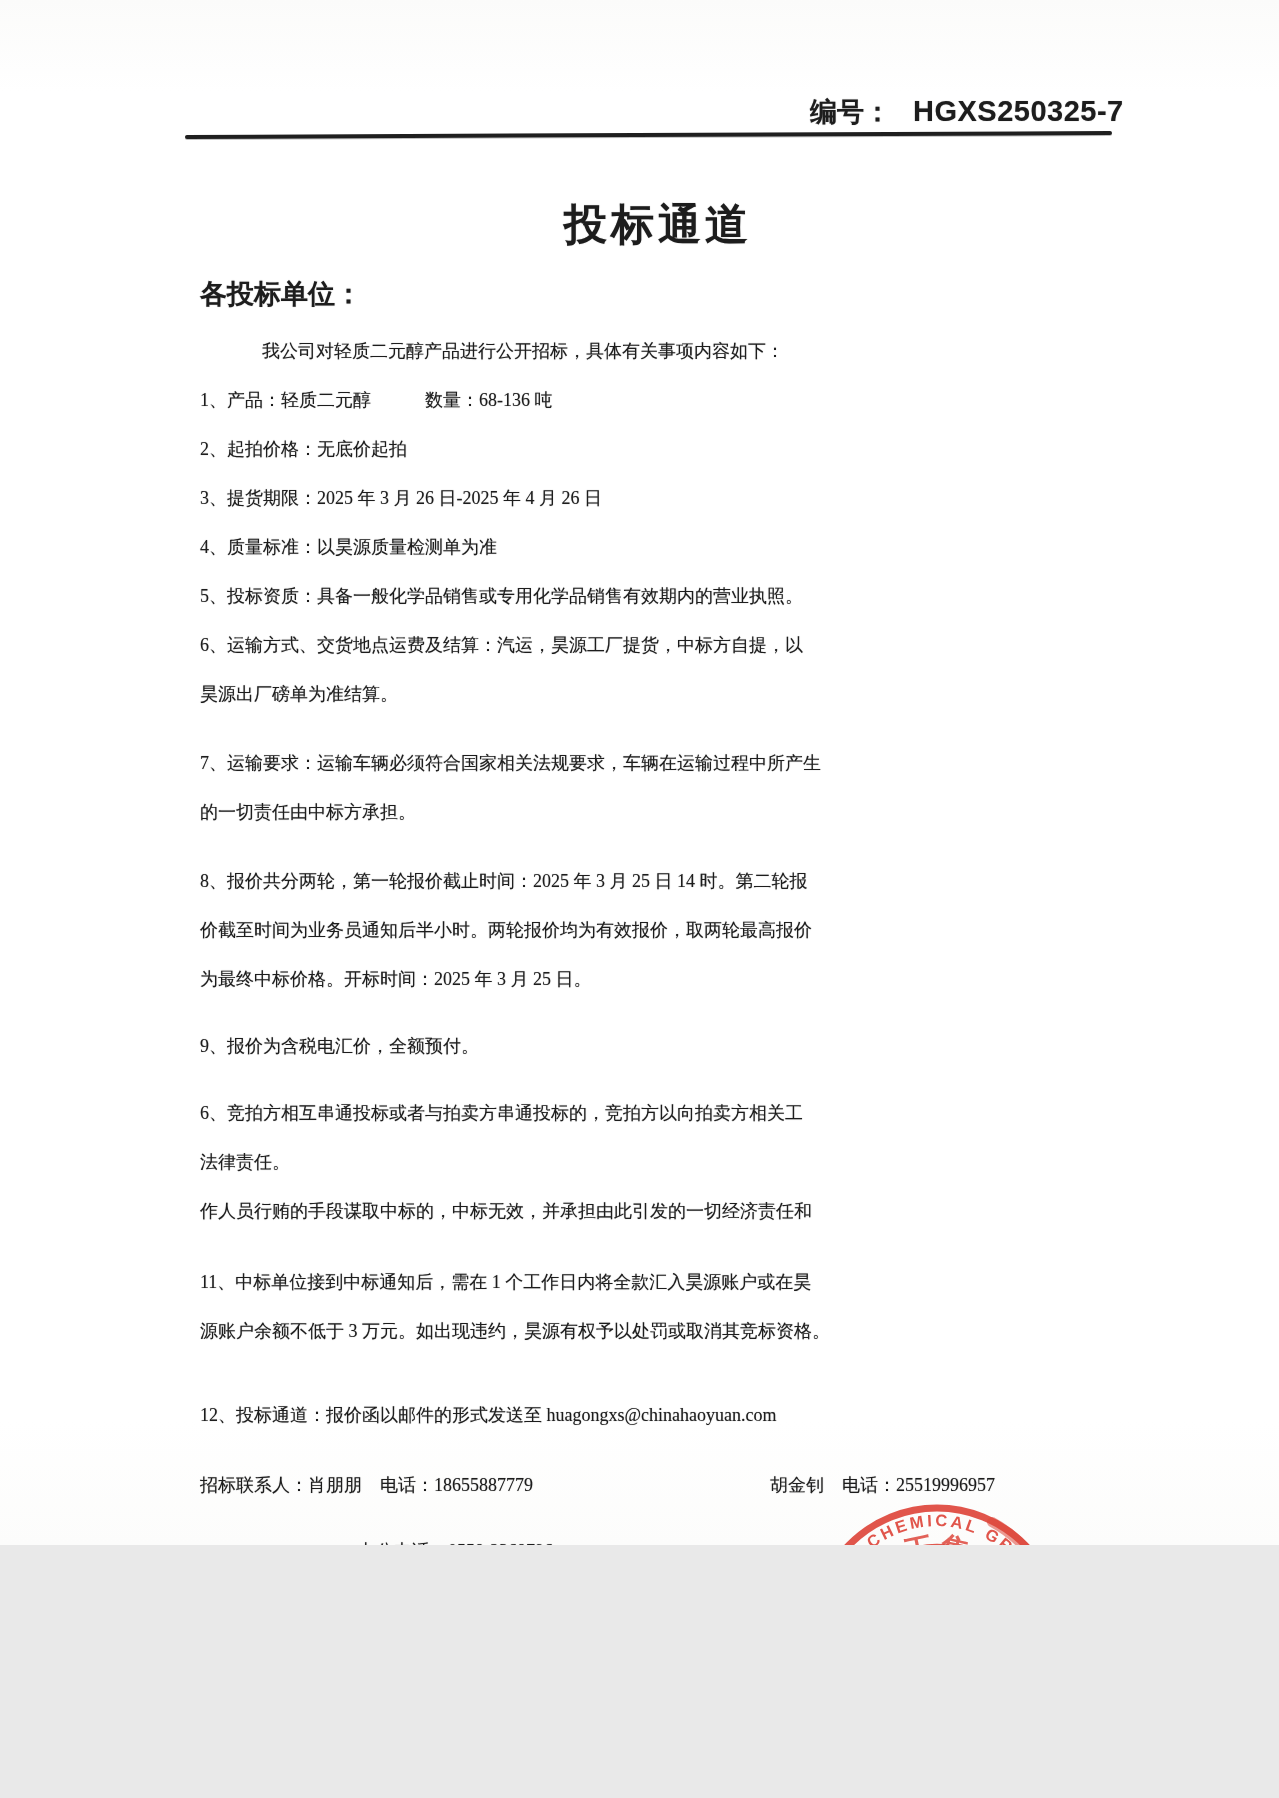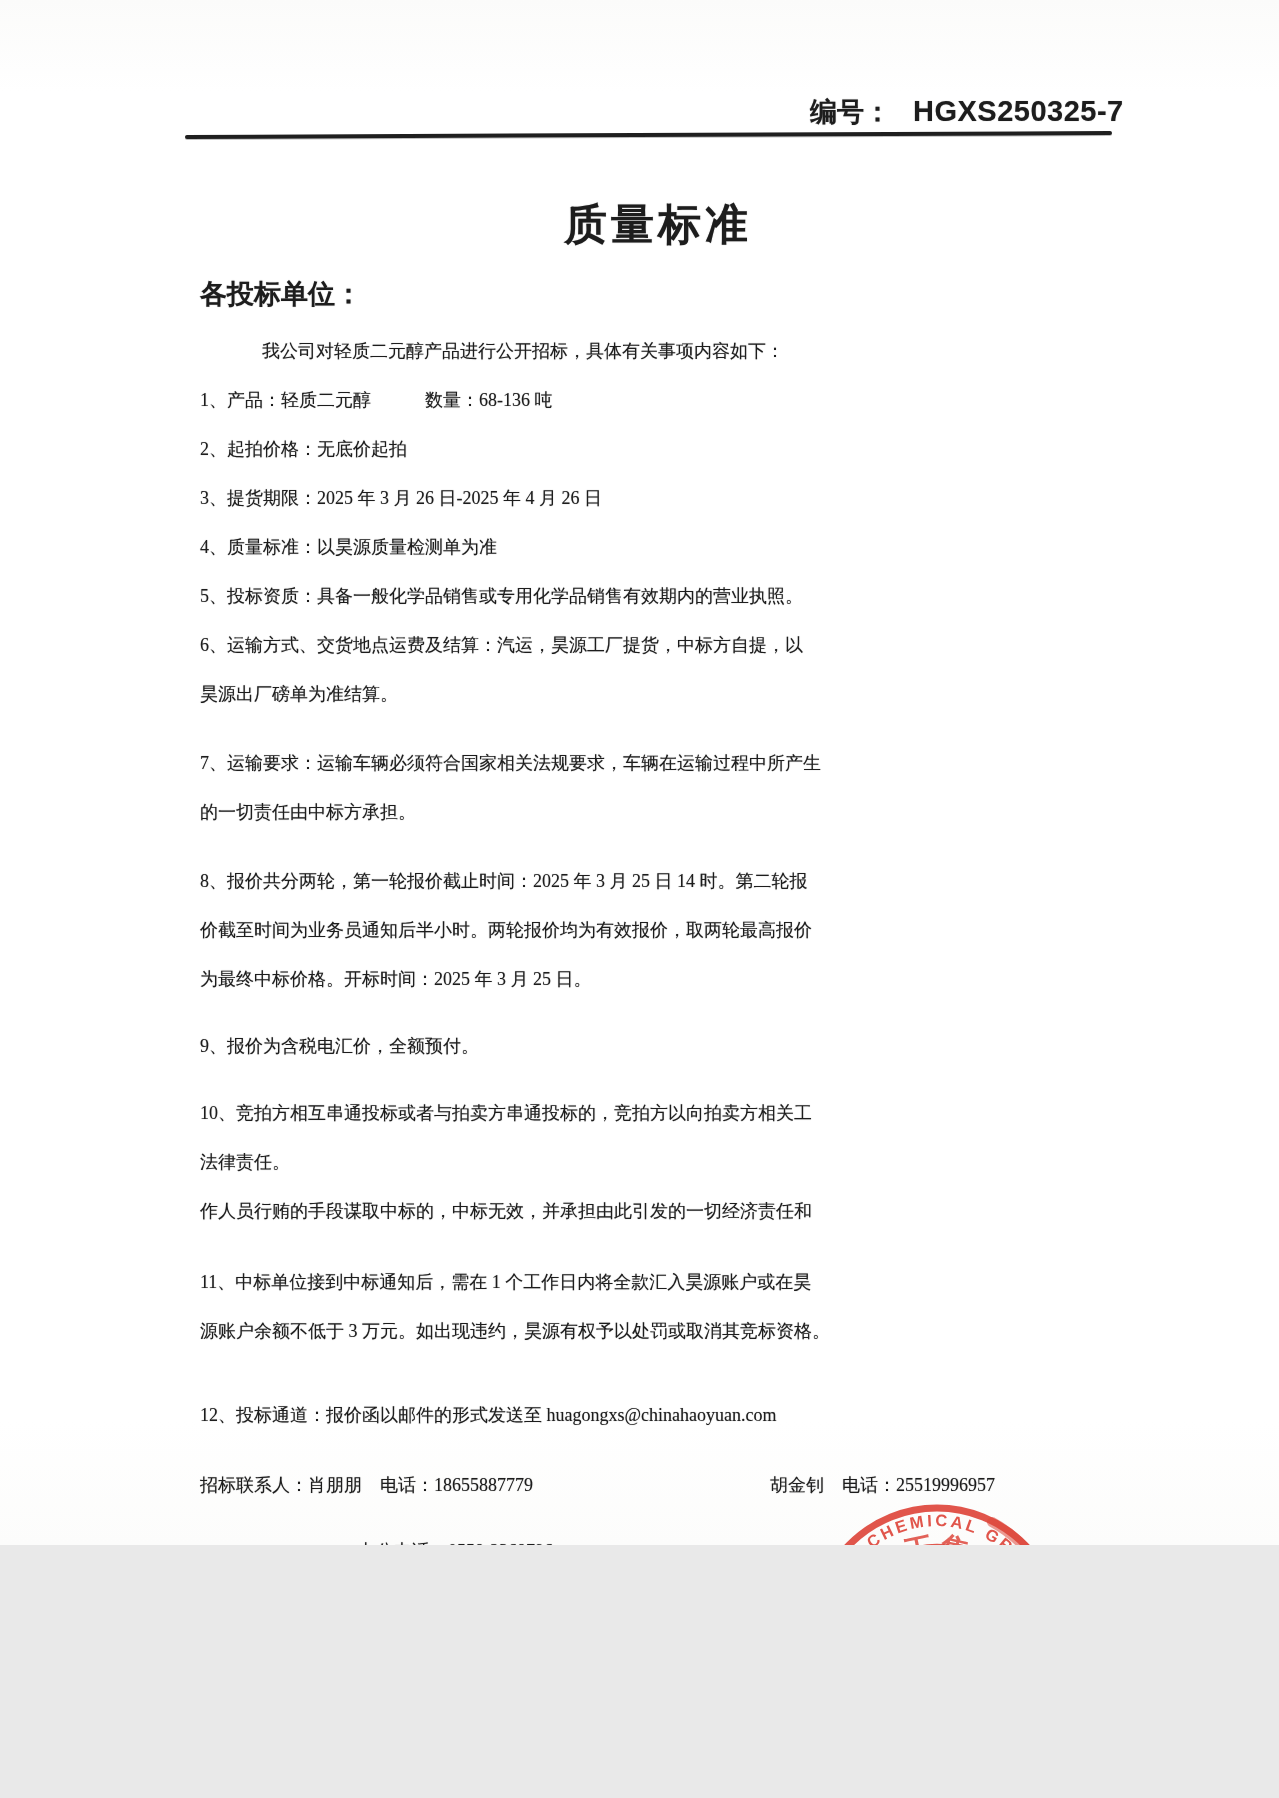--- a/index.html
+++ b/index.html
@@ -85,40 +85,40 @@
 <body>
 
 <div class="page">
 
   <div class="doc-number soft">
     <span>编号：</span><span class="code">HGXS250325-7</span>
   </div>
 
   <div class="rule"></div>
 
-  <h1 class="title soft">质量标准</h1>
+  <h1 class="title soft">投标通道</h1>
 
   <div class="salutation soft">各投标单位：</div>
 
   <div class="body soft">
     <p class="indent">我公司对轻质二元醇产品进行公开招标，具体有关事项内容如下：</p>
     <p>1、产品：轻质二元醇　　　数量：68-136 吨</p>
     <p>2、起拍价格：无底价起拍</p>
     <p>3、提货期限：2025 年 3 月 26 日-2025 年 4 月 26 日</p>
     <p>4、质量标准：以昊源质量检测单为准</p>
     <p>5、投标资质：具备一般化学品销售或专用化学品销售有效期内的营业执照。</p>
     <p>6、运输方式、交货地点运费及结算：汽运，昊源工厂提货，中标方自提，以</p>
     <p>昊源出厂磅单为准结算。</p>
     <p class="g20">7、运输要求：运输车辆必须符合国家相关法规要求，车辆在运输过程中所产生</p>
     <p>的一切责任由中标方承担。</p>
     <p class="g20">8、报价共分两轮，第一轮报价截止时间：2025 年 3 月 25 日 14 时。第二轮报</p>
     <p>价截至时间为业务员通知后半小时。两轮报价均为有效报价，取两轮最高报价</p>
     <p>为最终中标价格。开标时间：2025 年 3 月 25 日。</p>
     <p class="g18">9、报价为含税电汇价，全额预付。</p>
-    <p class="g18">10、竞拍方相互串通投标或者与拍卖方串通投标的，竞拍方以向拍卖方相关工</p>
+    <p class="g18">6、竞拍方相互串通投标或者与拍卖方串通投标的，竞拍方以向拍卖方相关工</p>
     <p>法律责任。</p>
     <p>作人员行贿的手段谋取中标的，中标无效，并承担由此引发的一切经济责任和</p>
     <p class="g22">11、中标单位接到中标通知后，需在 1 个工作日内将全款汇入昊源账户或在昊</p>
     <p>源账户余额不低于 3 万元。如出现违约，昊源有权予以处罚或取消其竞标资格。</p>
     <p class="g35">12、投标通道：报价函以邮件的形式发送至 huagongxs@chinahaoyuan.com</p>
 
     <p class="contact-row g21">
       <span>招标联系人：肖朋朋　电话：18655887779</span>
       <span class="contact-right">胡金钊　电话：25519996957</span>
     </p>

